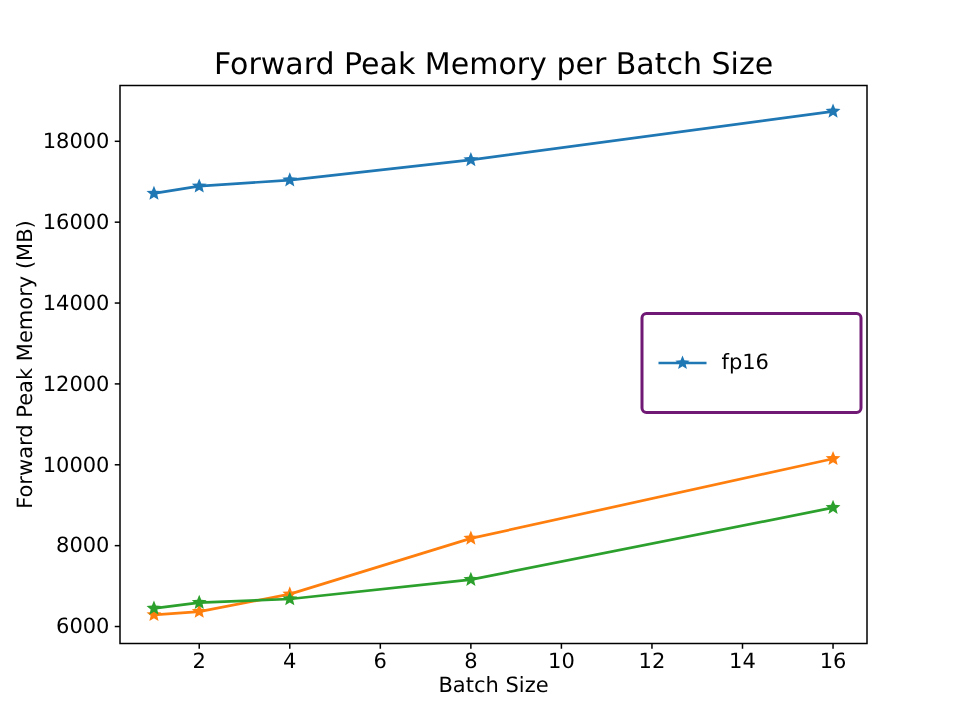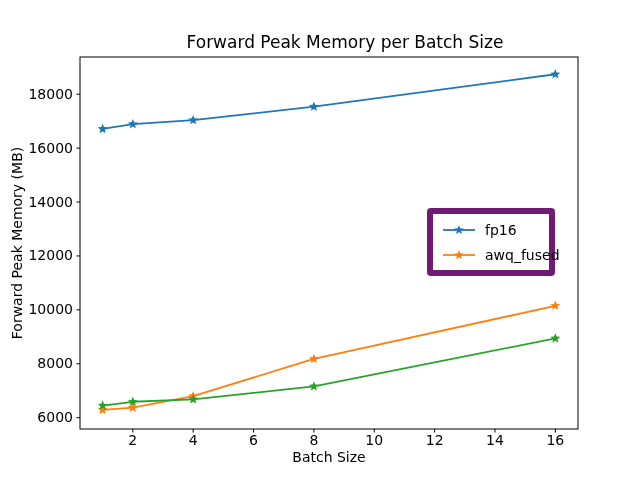--- a/index.html
+++ b/index.html
@@ -2,35 +2,35 @@
 <html><head>
 <meta charset="utf-8">
 <style>
   html,body{margin:0;padding:0;background:#fff;}
   .figure{
     position:relative;width:640px;height:480px;background:#ffffff;
     font-family:"DejaVu Sans",sans-serif;color:#000;overflow:hidden;
   }
   .chart-title{
     position:absolute;left:329px;top:42px;transform:translate(-50%,-50%);
-    font-size:17px;white-space:nowrap;margin-left:16px;
+    font-size:20px;white-space:nowrap;
   }
   .x-label{
     position:absolute;left:329px;top:457px;transform:translate(-50%,-50%);
     font-size:14px;white-space:nowrap;
   }
   .y-label{
     position:absolute;left:17px;top:243px;transform:translate(-50%,-50%) rotate(-90deg);
     font-size:14px;white-space:nowrap;
   }
   svg{position:absolute;left:0;top:0;}
   svg text{font-family:"DejaVu Sans",sans-serif;}
   .legend{
-    position:absolute;left:427px;top:208px;width:128px;height:68px;
-    box-sizing:border-box;border:6px solid #701a75;border-radius:4px;
+    position:absolute;left:427px;top:208px;width:148px;height:68px;
+    box-sizing:border-box;border:2px solid #701a75;border-radius:4px;
     background:rgba(255,255,255,0.85);
     display:flex;flex-direction:column;justify-content:space-around;
     padding:3px 9px;
   }
   .legend-row{display:flex;align-items:center;gap:9px;font-size:14px;line-height:1;}
   .legend-row svg{position:static;flex:0 0 auto;}
   .legend-label{white-space:nowrap;}
 </style>
 </head>
 <body>
@@ -91,21 +91,14 @@
   <div class="x-label">Batch Size</div>
   <div class="y-label">Forward Peak Memory (MB)</div>
   <div class="legend" id="legend">
       <div class="legend-row">
         <svg width="34" height="12">
           <line x1="1" y1="6" x2="33" y2="6" stroke="#1f77b4" stroke-width="1.8"></line>
           <path d="M17.00,1.00L18.29,4.22L21.76,4.45L19.09,6.68L19.94,10.05L17.00,8.20L14.06,10.05L14.91,6.68L12.24,4.45L15.71,4.22Z" fill="#1f77b4"></path>
         </svg>
         <span class="legend-label">fp16</span>
       </div>
-      <div class="legend-row">
-        <svg width="34" height="12">
-          <line x1="1" y1="6" x2="33" y2="6" stroke="#ff7f0e" stroke-width="1.8"></line>
-          <path d="M17.00,1.00L18.29,4.22L21.76,4.45L19.09,6.68L19.94,10.05L17.00,8.20L14.06,10.05L14.91,6.68L12.24,4.45L15.71,4.22Z" fill="#ff7f0e"></path>
-        </svg>
-        <span class="legend-label">awq_fused</span>
-      </div>
     </div>
 </div>
 
 </body></html>

